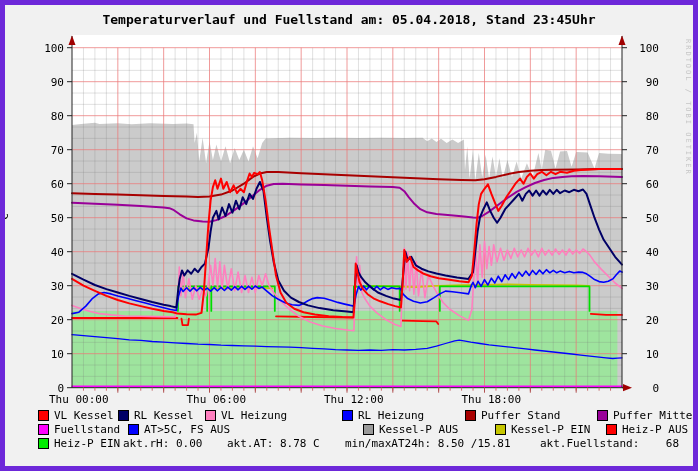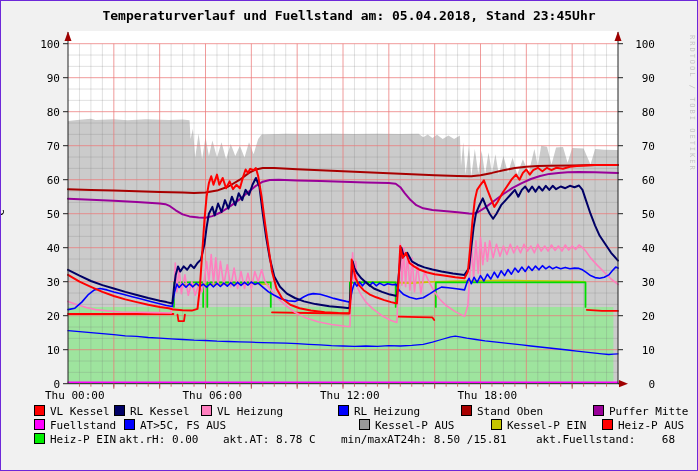--- a/index.html
+++ b/index.html
@@ -1,24 +1,24 @@
 <!DOCTYPE html>
 <html><head>
 <meta charset="utf-8">
 <style>
   html,body{margin:0;padding:0;background:#ffffff;}
-  .frame{position:relative;width:698px;height:471px;background:#f1f1f1;border:1px solid #6d28d9;
+  .frame{position:relative;width:698px;height:471px;background:#f1f1f1;border:5px solid #6d28d9;
          box-sizing:border-box;font-family:"DejaVu Sans Mono","Liberation Mono",monospace;overflow:hidden;}
   .title{position:absolute;top:7px;left:0;width:100%;text-align:center;font-size:13px;font-weight:bold;color:#000;}
   .ylab{position:absolute;left:-4px;top:205px;transform:rotate(-90deg);font-size:11px;color:#000;}
   .wm{position:absolute;right:1px;top:34px;writing-mode:vertical-rl;font-size:7px;letter-spacing:2px;color:#c6c6c6;}
   #chart{position:absolute;left:0;top:0;}
   .legend{position:absolute;left:0;top:402px;width:698px;height:64px;font-size:11px;color:#000;}
   .lrow{position:absolute;left:0;width:100%;height:13px;}
-  .li{position:absolute;top:0;display:flex;align-items:flex-start;white-space:pre;}
+  .li{position:absolute;top:0;display:flex;align-items:center;white-space:pre;}
   .sq{display:inline-block;width:9px;height:9px;border:1px solid #000;margin-right:5px;flex:none;}
 </style>
 </head>
 <body>
 
 <div class="frame">
   <div class="title">Temperaturverlauf und Fuellstand am: 05.04.2018, Stand 23:45Uhr</div>
   <div class="ylab">C</div>
   <svg id="chart" width="698" height="402">
       <rect x="67" y="30" width="550" height="352.7" fill="#ffffff"></rect>
@@ -234,21 +234,21 @@
       <path d="M627,382.7 L618,379.09999999999997 L618,386.3 Z" fill="#a00000"></path>
     </svg>
   <div class="wm">RRDTOOL / TOBI OETIKER</div>
 
   <div class="legend">
     <div class="lrow" style="top:2px">
       <span class="li" style="left:33px"><i class="sq" style="background: rgb(255, 0, 0);"></i><span>VL Kessel</span></span>
       <span class="li" style="left:113px"><i class="sq" style="background: rgb(0, 0, 102);"></i><span>RL Kessel</span></span>
       <span class="li" style="left:200px"><i class="sq" style="background: rgb(255, 127, 191);"></i><span>VL Heizung</span></span>
       <span class="li" style="left:337px"><i class="sq" style="background: rgb(0, 0, 255);"></i><span>RL Heizung</span></span>
-      <span class="li" style="left:460px"><i class="sq" style="background: rgb(168, 0, 0);"></i><span>Stand Oben</span></span>
+      <span class="li" style="left:460px"><i class="sq" style="background: rgb(168, 0, 0);"></i><span>Puffer Stand</span></span>
       <span class="li" style="left:592px"><i class="sq" style="background: rgb(153, 0, 153);"></i><span>Puffer Mitte</span></span>
     </div>
     <div class="lrow" style="top:16px">
       <span class="li" style="left:33px"><i class="sq" style="background: rgb(255, 0, 255);"></i><span>Fuellstand</span></span>
       <span class="li" style="left:123px"><i class="sq" style="background: rgb(0, 0, 255);"></i><span>AT&gt;5C, FS AUS</span></span>
       <span class="li" style="left:358px"><i class="sq" style="background: rgb(153, 153, 153);"></i><span>Kessel-P AUS</span></span>
       <span class="li" style="left:490px"><i class="sq" style="background: rgb(198, 198, 0);"></i><span>Kessel-P EIN</span></span>
       <span class="li" style="left:601px"><i class="sq" style="background: rgb(255, 0, 0);"></i><span>Heiz-P AUS</span></span>
     </div>
     <div class="lrow" style="top:30px">

